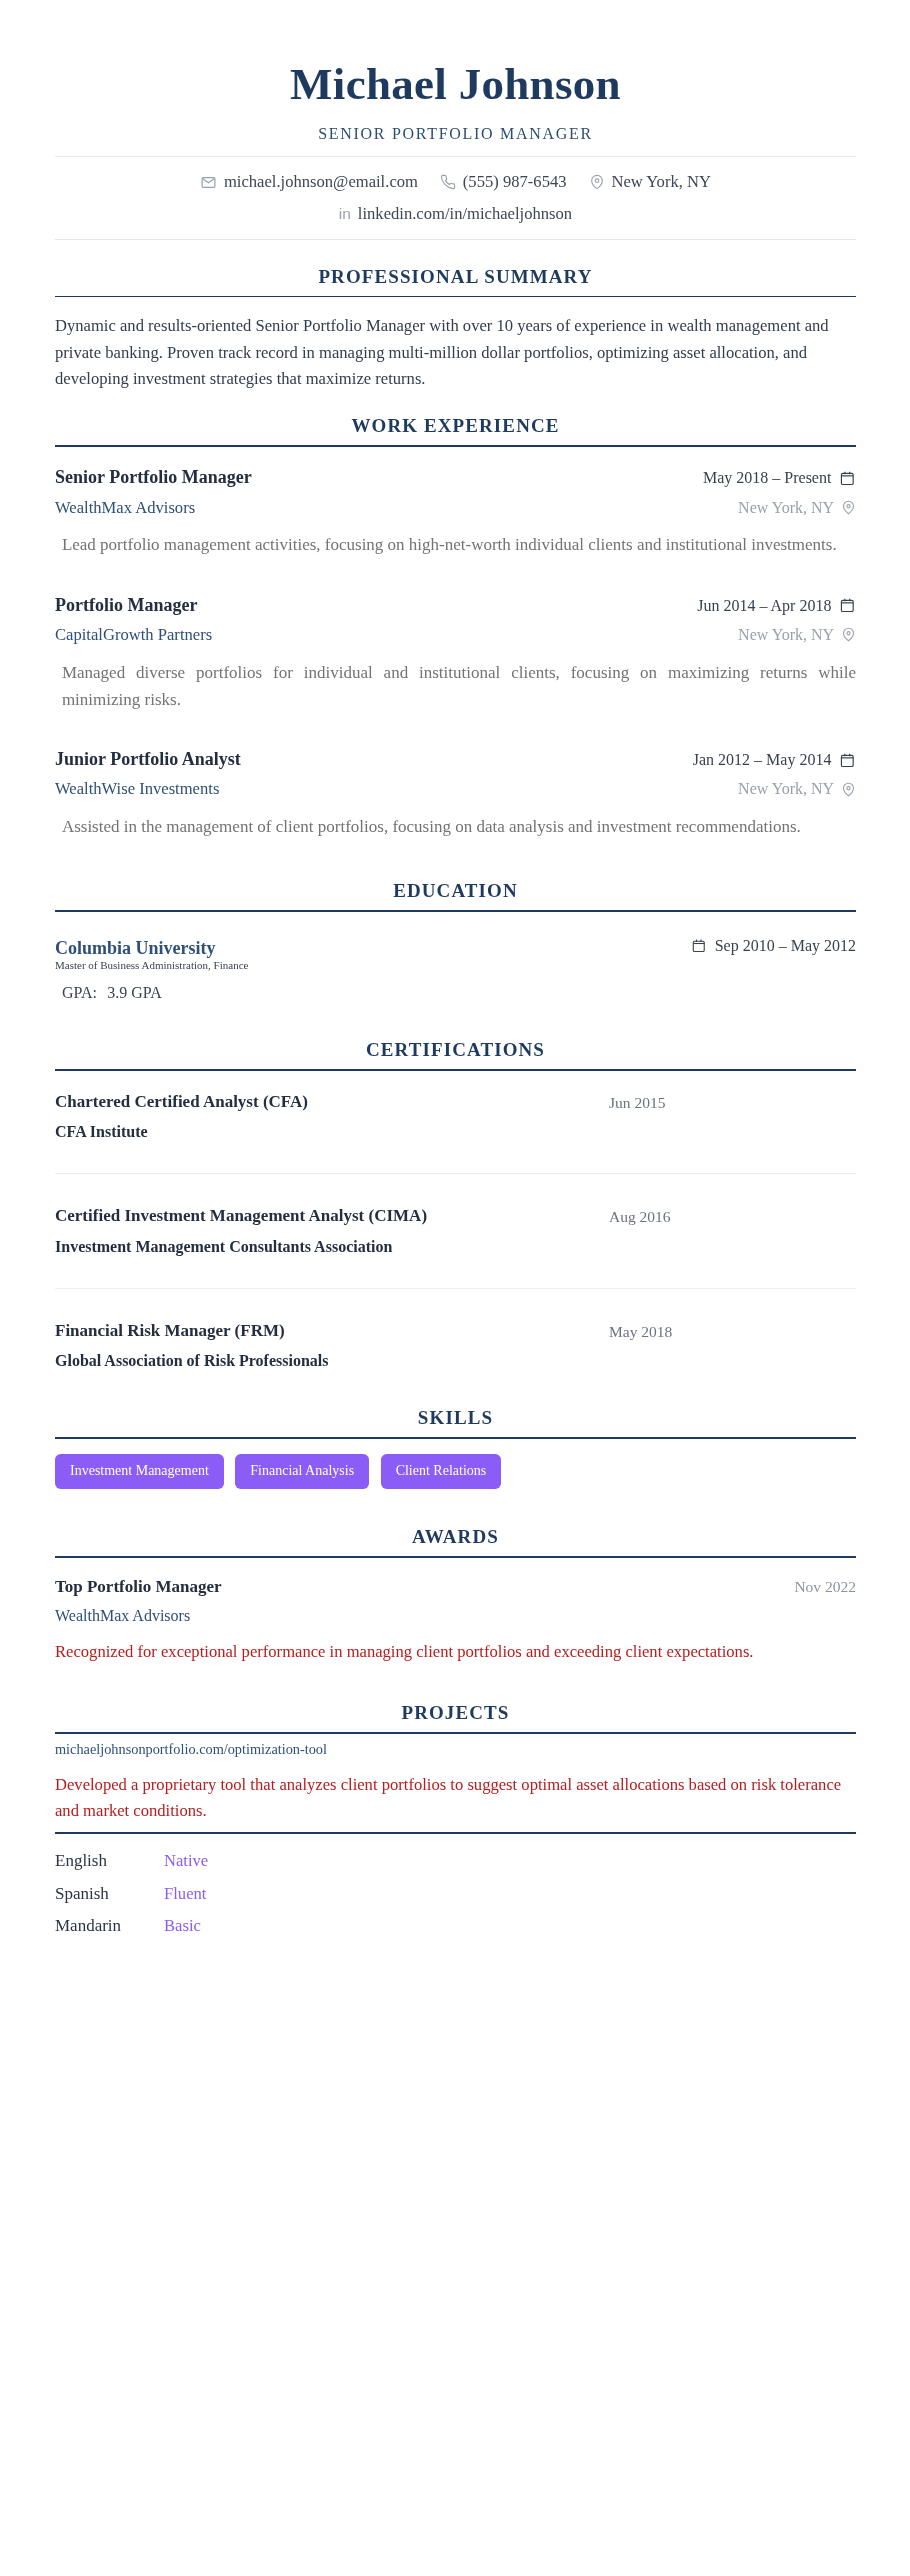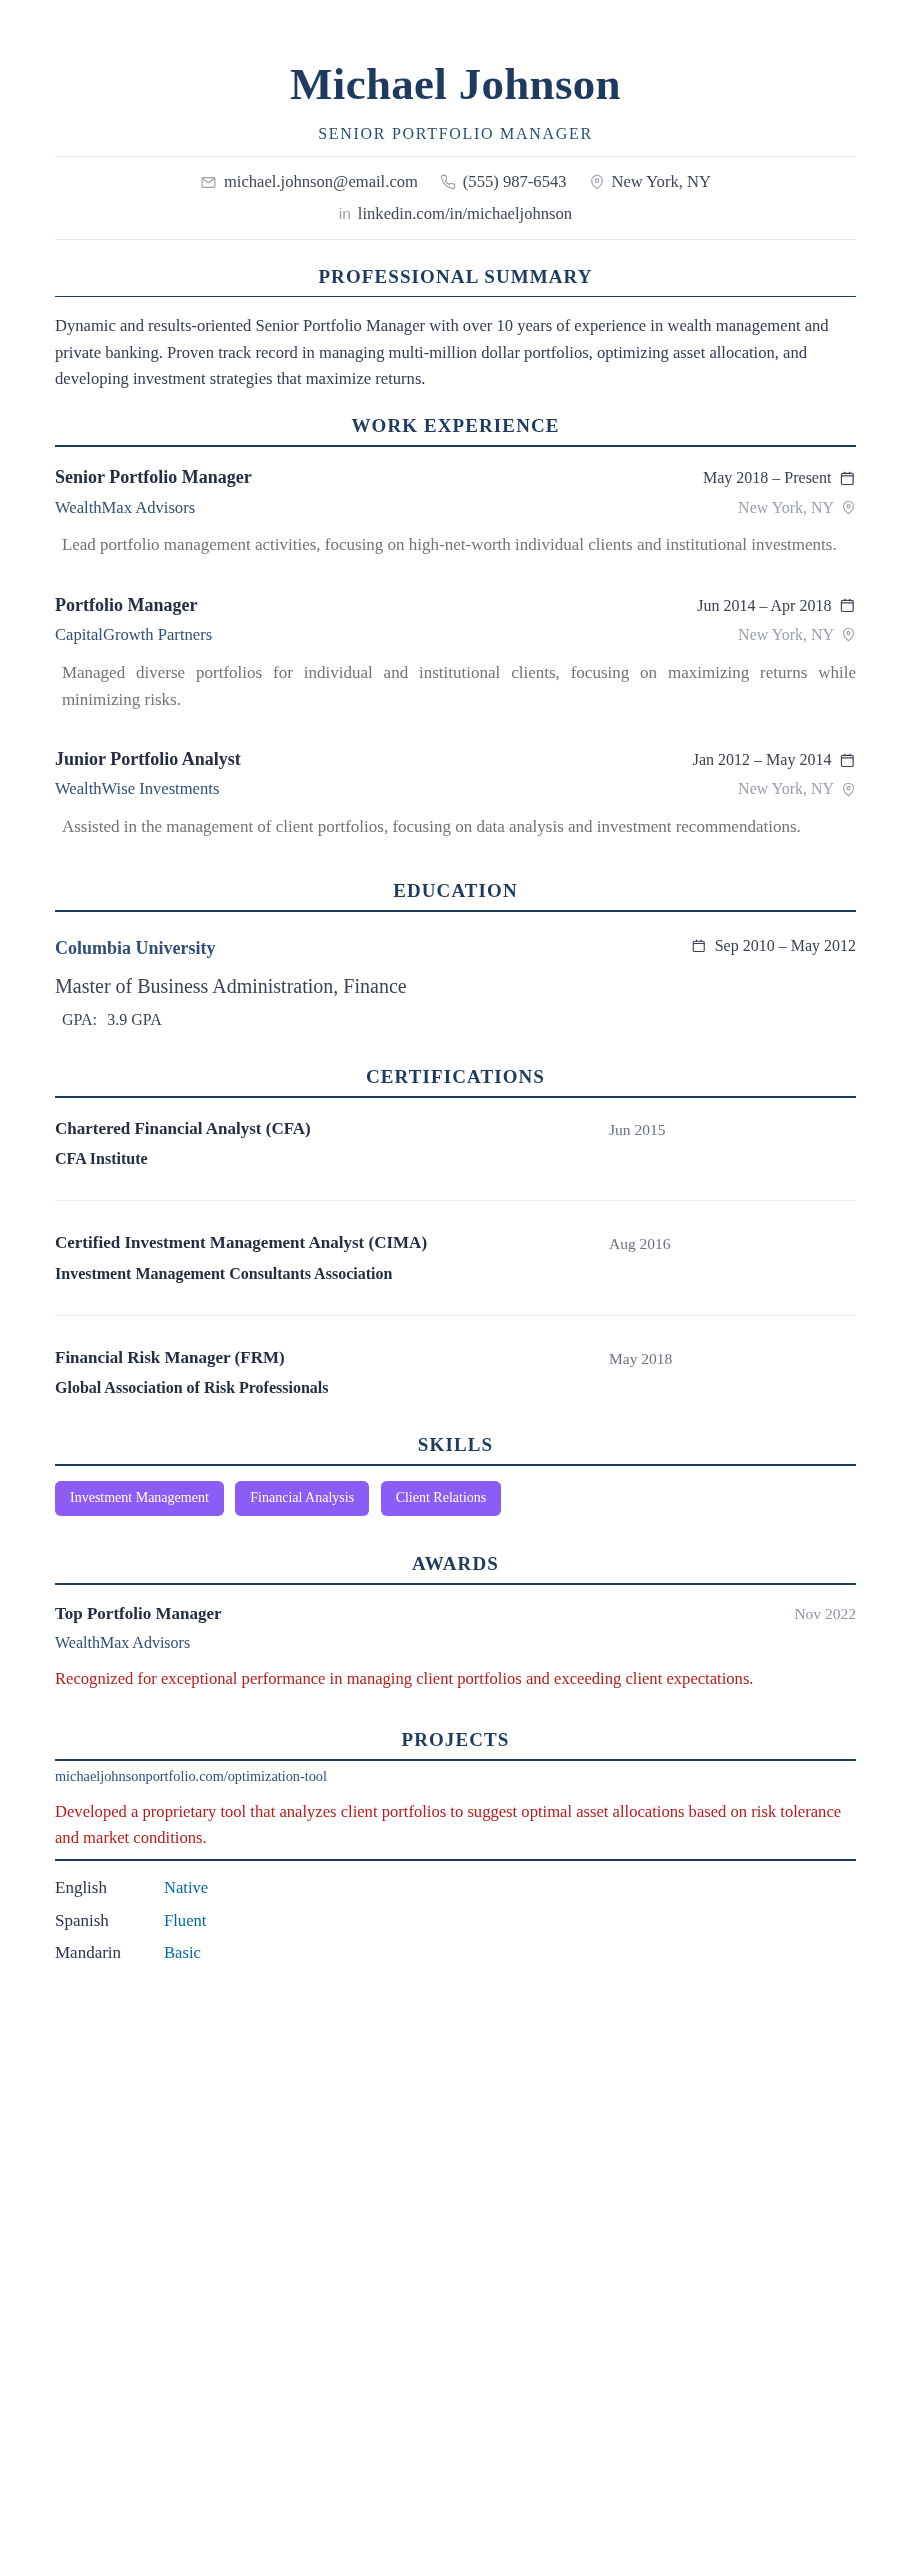--- a/index.html
+++ b/index.html
@@ -45,21 +45,21 @@
   .xp-sub{display:flex;justify-content:space-between;align-items:baseline;margin-top:9.2px;}
   .company{font-size:16.6px;color:#2f4f79;}
   .loc{display:flex;align-items:center;gap:6.9px;font-size:16px;color:#9aa0ab;}
   .desc{
     margin:13.8px 0 0 0;padding-left:6.9px;
     font-size:17px;line-height:1.6;color:#737373;text-align:justify;
   }
   
   .edu-head{display:flex;justify-content:space-between;align-items:baseline;margin-top:25px;}
   .school{margin:0;font-size:18px;font-weight:700;color:#2f4f79;}
-  .degree{margin-top:16px;font-size:20px;color:#3a4353;}
+  .degree{margin-top:0;font-size:11px;color:#3a4353;}
   .gpa{margin-top:13.8px;padding-left:6.9px;font-size:16px;color:#3a4353;display:flex;gap:10.3px;}
   
   .certs{margin-top:20.6px;margin-bottom:34px;}
   .cert{display:grid;grid-template-columns:1fr 247px;column-gap:11.5px;}
   .cert-name{margin:0;font-size:17px;font-weight:700;color:#242e40;}
   .cert-issuer{margin-top:11.5px;font-size:16px;font-weight:700;color:#242e40;}
   .cert-date{font-size:15.5px;color:#6a7280;padding-top:2.3px;}
   .cert-div{height:0;border:none;border-top:1.1px solid #ededf0;margin:32px 0;}
   
   .chips{display:flex;gap:11.5px;margin-top:15px;}
@@ -72,21 +72,21 @@
   .entry-title{margin:0;font-size:17px;font-weight:700;color:#242e40;}
   .entry-date{font-size:15.5px;color:#8d94a0;}
   .entry-org{margin-top:10.3px;font-size:16px;color:#2f4f79;}
   .entry-link{margin-top:6.9px;font-size:14.3px;color:#2f4f79;}
   .entry-desc{margin:13.8px 0 0 0;font-size:16.6px;line-height:1.58;color:#b91c1c;}
   
   .langs{margin-top:17px;}
   .lang-row{display:grid;grid-template-columns:109px auto;align-items:baseline;}
   .lang-row + .lang-row{margin-top:12.6px;}
   .lang-name{font-size:17px;color:#2b3446;}
-  .lang-level{font-size:16.6px;color:#0369a1;}
+  .lang-level{font-size:16.6px;color:#8b5cf6;}
   .li-glyph{font-family:"Liberation Sans",sans-serif;font-weight:400;font-size:15.5px;color:#9aa0ab;line-height:1;}
 </style>
 </head>
 <body>
 
 <div class="page">
 
   <h1 class="name">Michael Johnson</h1>
   <div class="headline">SENIOR PORTFOLIO MANAGER</div>
 
@@ -251,21 +251,21 @@
       <span>3.9 GPA</span>
     </div>
   </div>
 
   <h2 class="sec-title">CERTIFICATIONS</h2>
   <div class="sec-rule"></div>
 
   <div class="certs">
     <div class="cert">
       <div>
-        <h3 class="cert-name">Chartered Financial Analyst (CFA)</h3>
+        <h3 class="cert-name">Chartered Certified Analyst (CFA)</h3>
         <div class="cert-issuer">CFA Institute</div>
       </div>
       <div class="cert-date">Jun 2015</div>
     </div>
     <hr class="cert-div">
     <div class="cert">
       <div>
         <h3 class="cert-name">Certified Investment Management Analyst (CIMA)</h3>
         <div class="cert-issuer">Investment Management Consultants Association</div>
       </div>

